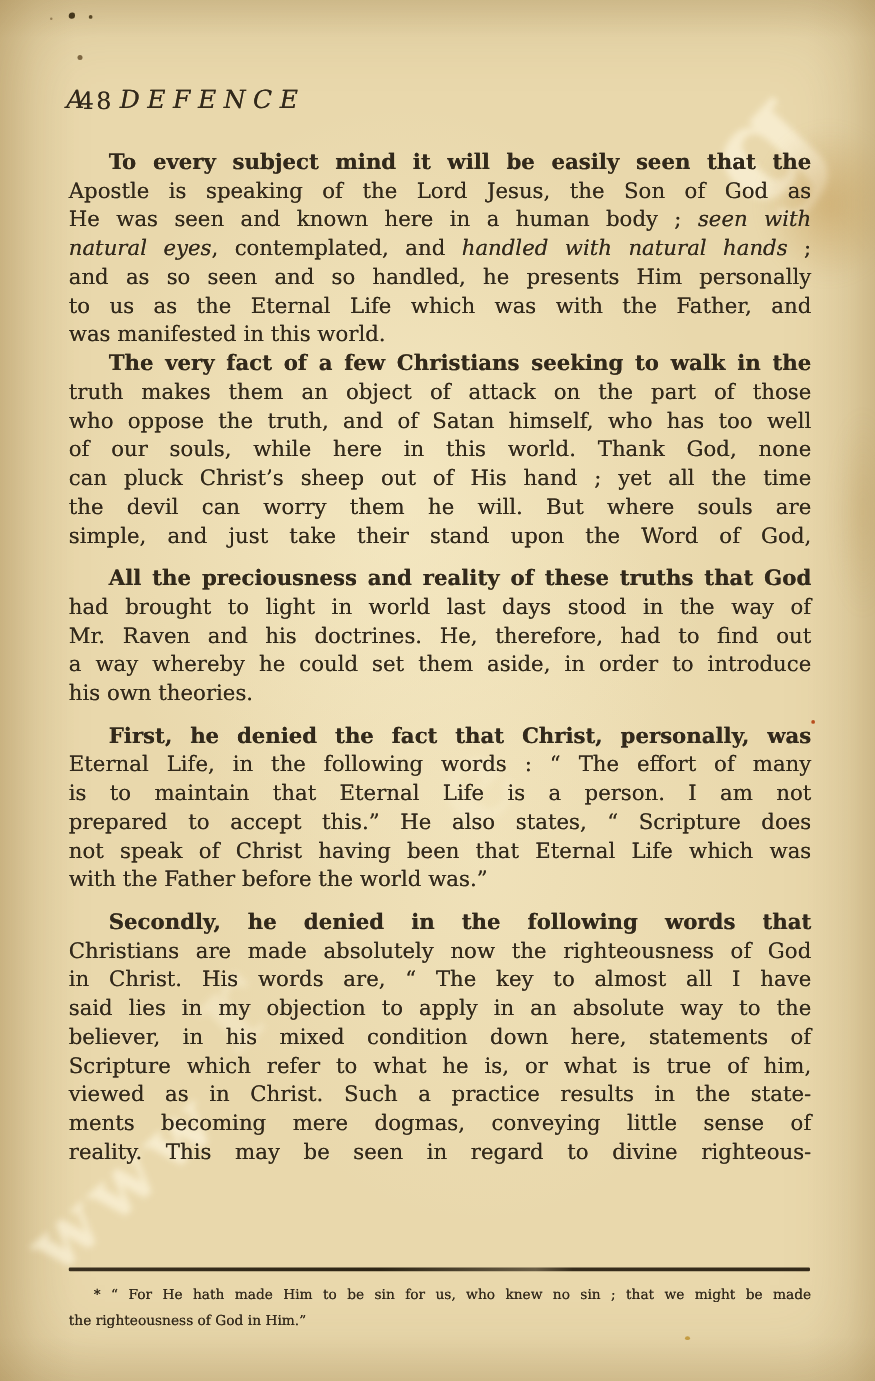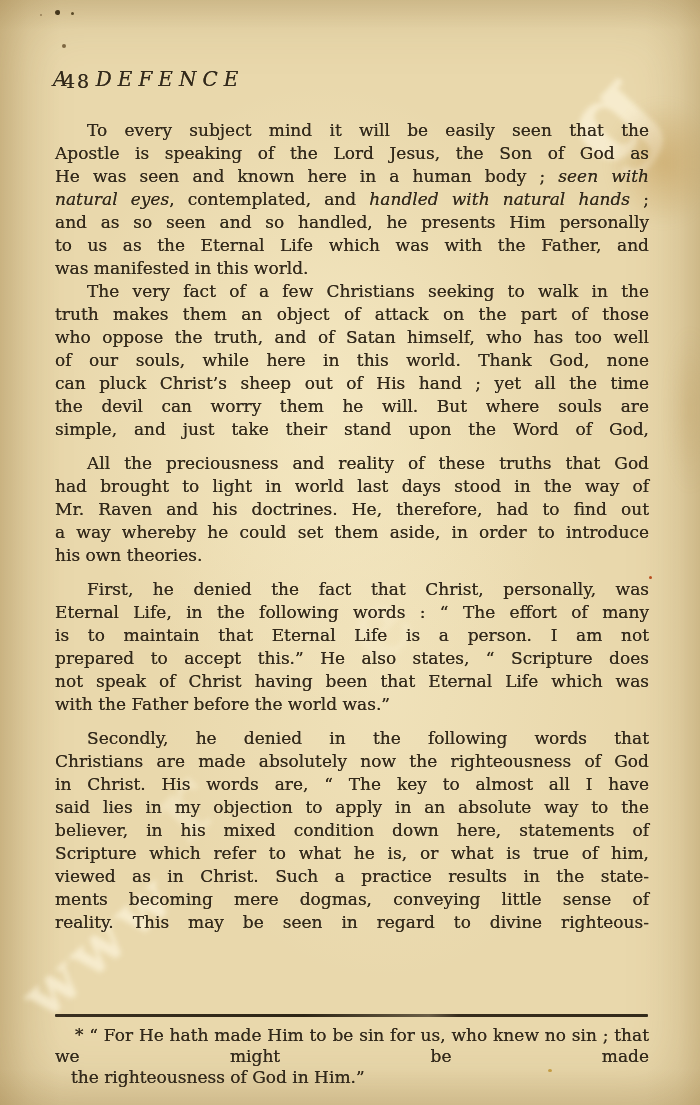--- a/index.html
+++ b/index.html
@@ -61,34 +61,34 @@
   }
 
   main{ position:absolute; top:119px; left:55px; width:594px; }
   .para{ margin:0; }
   .para.gap{ margin-top:11px; }
   .line{
     line-height:23px; font-size:17px;
     text-align:justify; text-align-last:justify;
   }
   .line.last{ text-align-last:left; }
-  .line.indent{ text-indent:32px; }
+  .line.indent{ text-indent:32px;font-weight:bold; }
   .i{ font-style:italic; }
 
   .rule{
     position:absolute; top:1014px; left:55px; width:593px; height:3px; border-radius:1px;
     background:linear-gradient(90deg,#3a3020 0%, #2d2515 42%, rgba(56,46,30,.72) 63%, #362c1c 68%, #332a1a 100%);
   }
   #footnote{ position:absolute; top:1025px; left:55px; width:594px; }
   #footnote .fline{
-    font-size:17px; line-height:21px;
+    font-size:11px; line-height:21px;
     text-align:justify; text-align-last:justify;
   }
   #footnote .fline.first{ text-indent:20px; }
-  #footnote .fline.last{ text-align-last:left;margin-left:16px; }
+  #footnote .fline.last{ text-align-last:left; }
 </style>
 </head>
 <body style="--paper: #e9d8ac; --ink: #32291b;">
 
 <div class="paper"></div>
 
 <div id="watermarks">
     <span>g</span>
     <span>www</span>
     <span>r</span>

